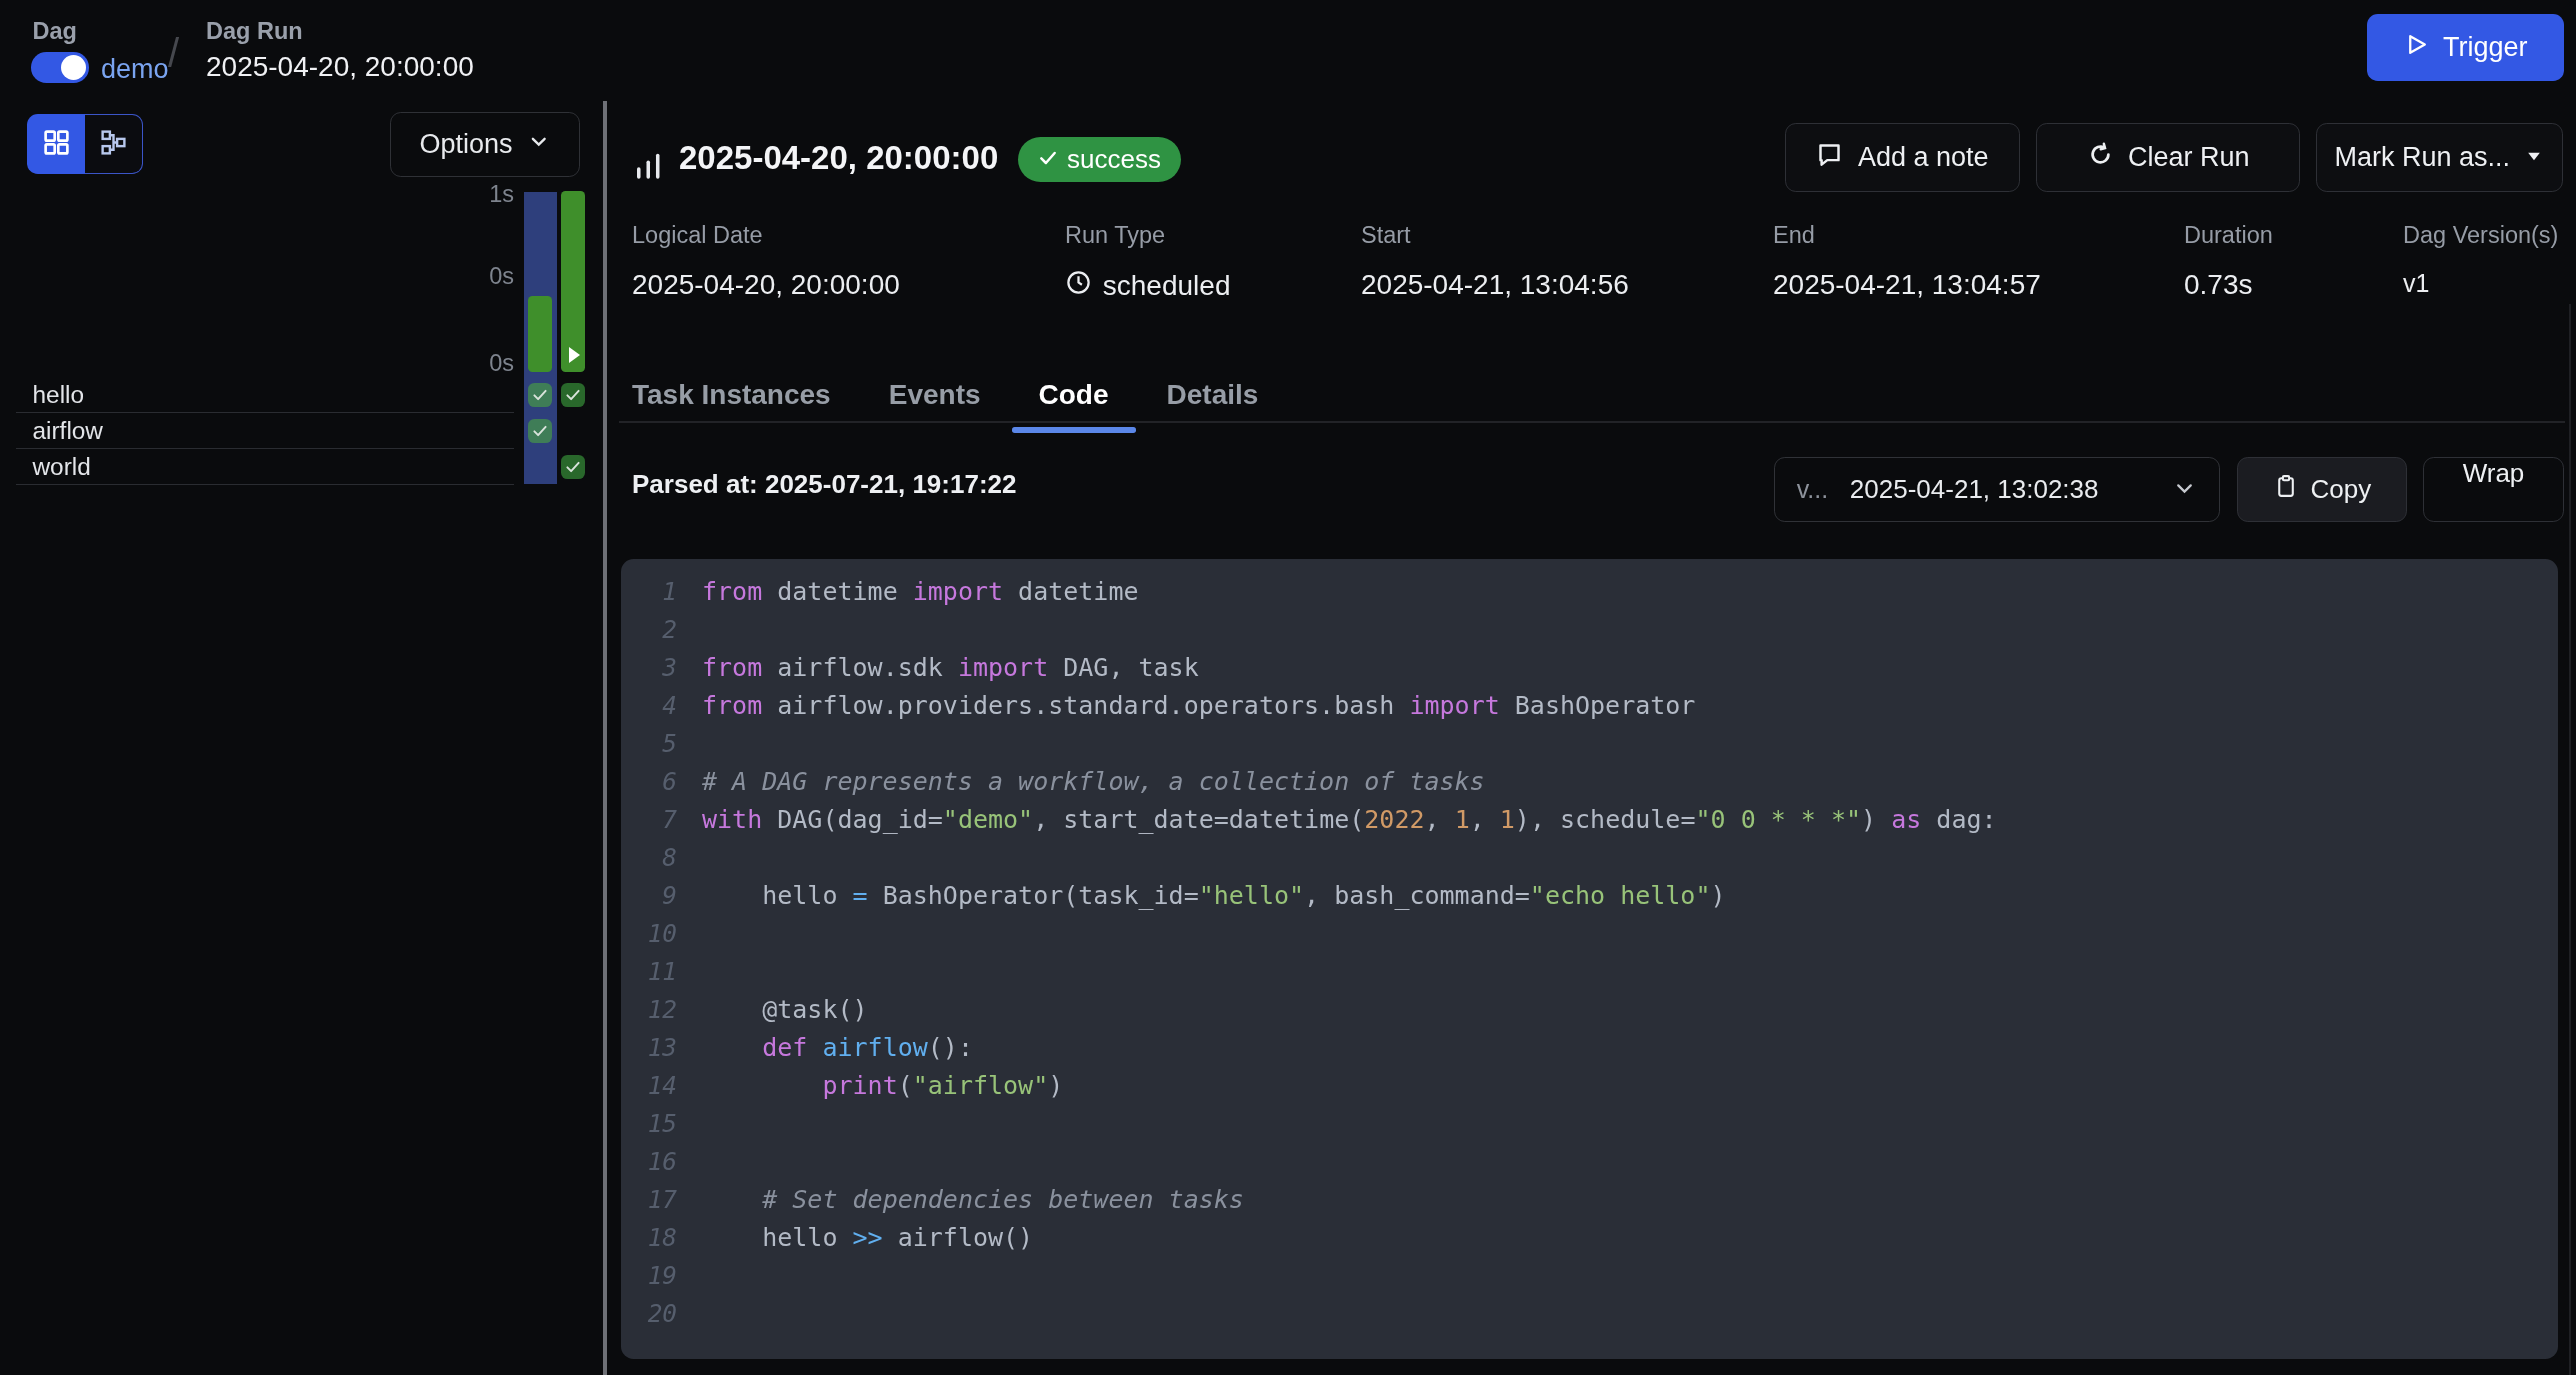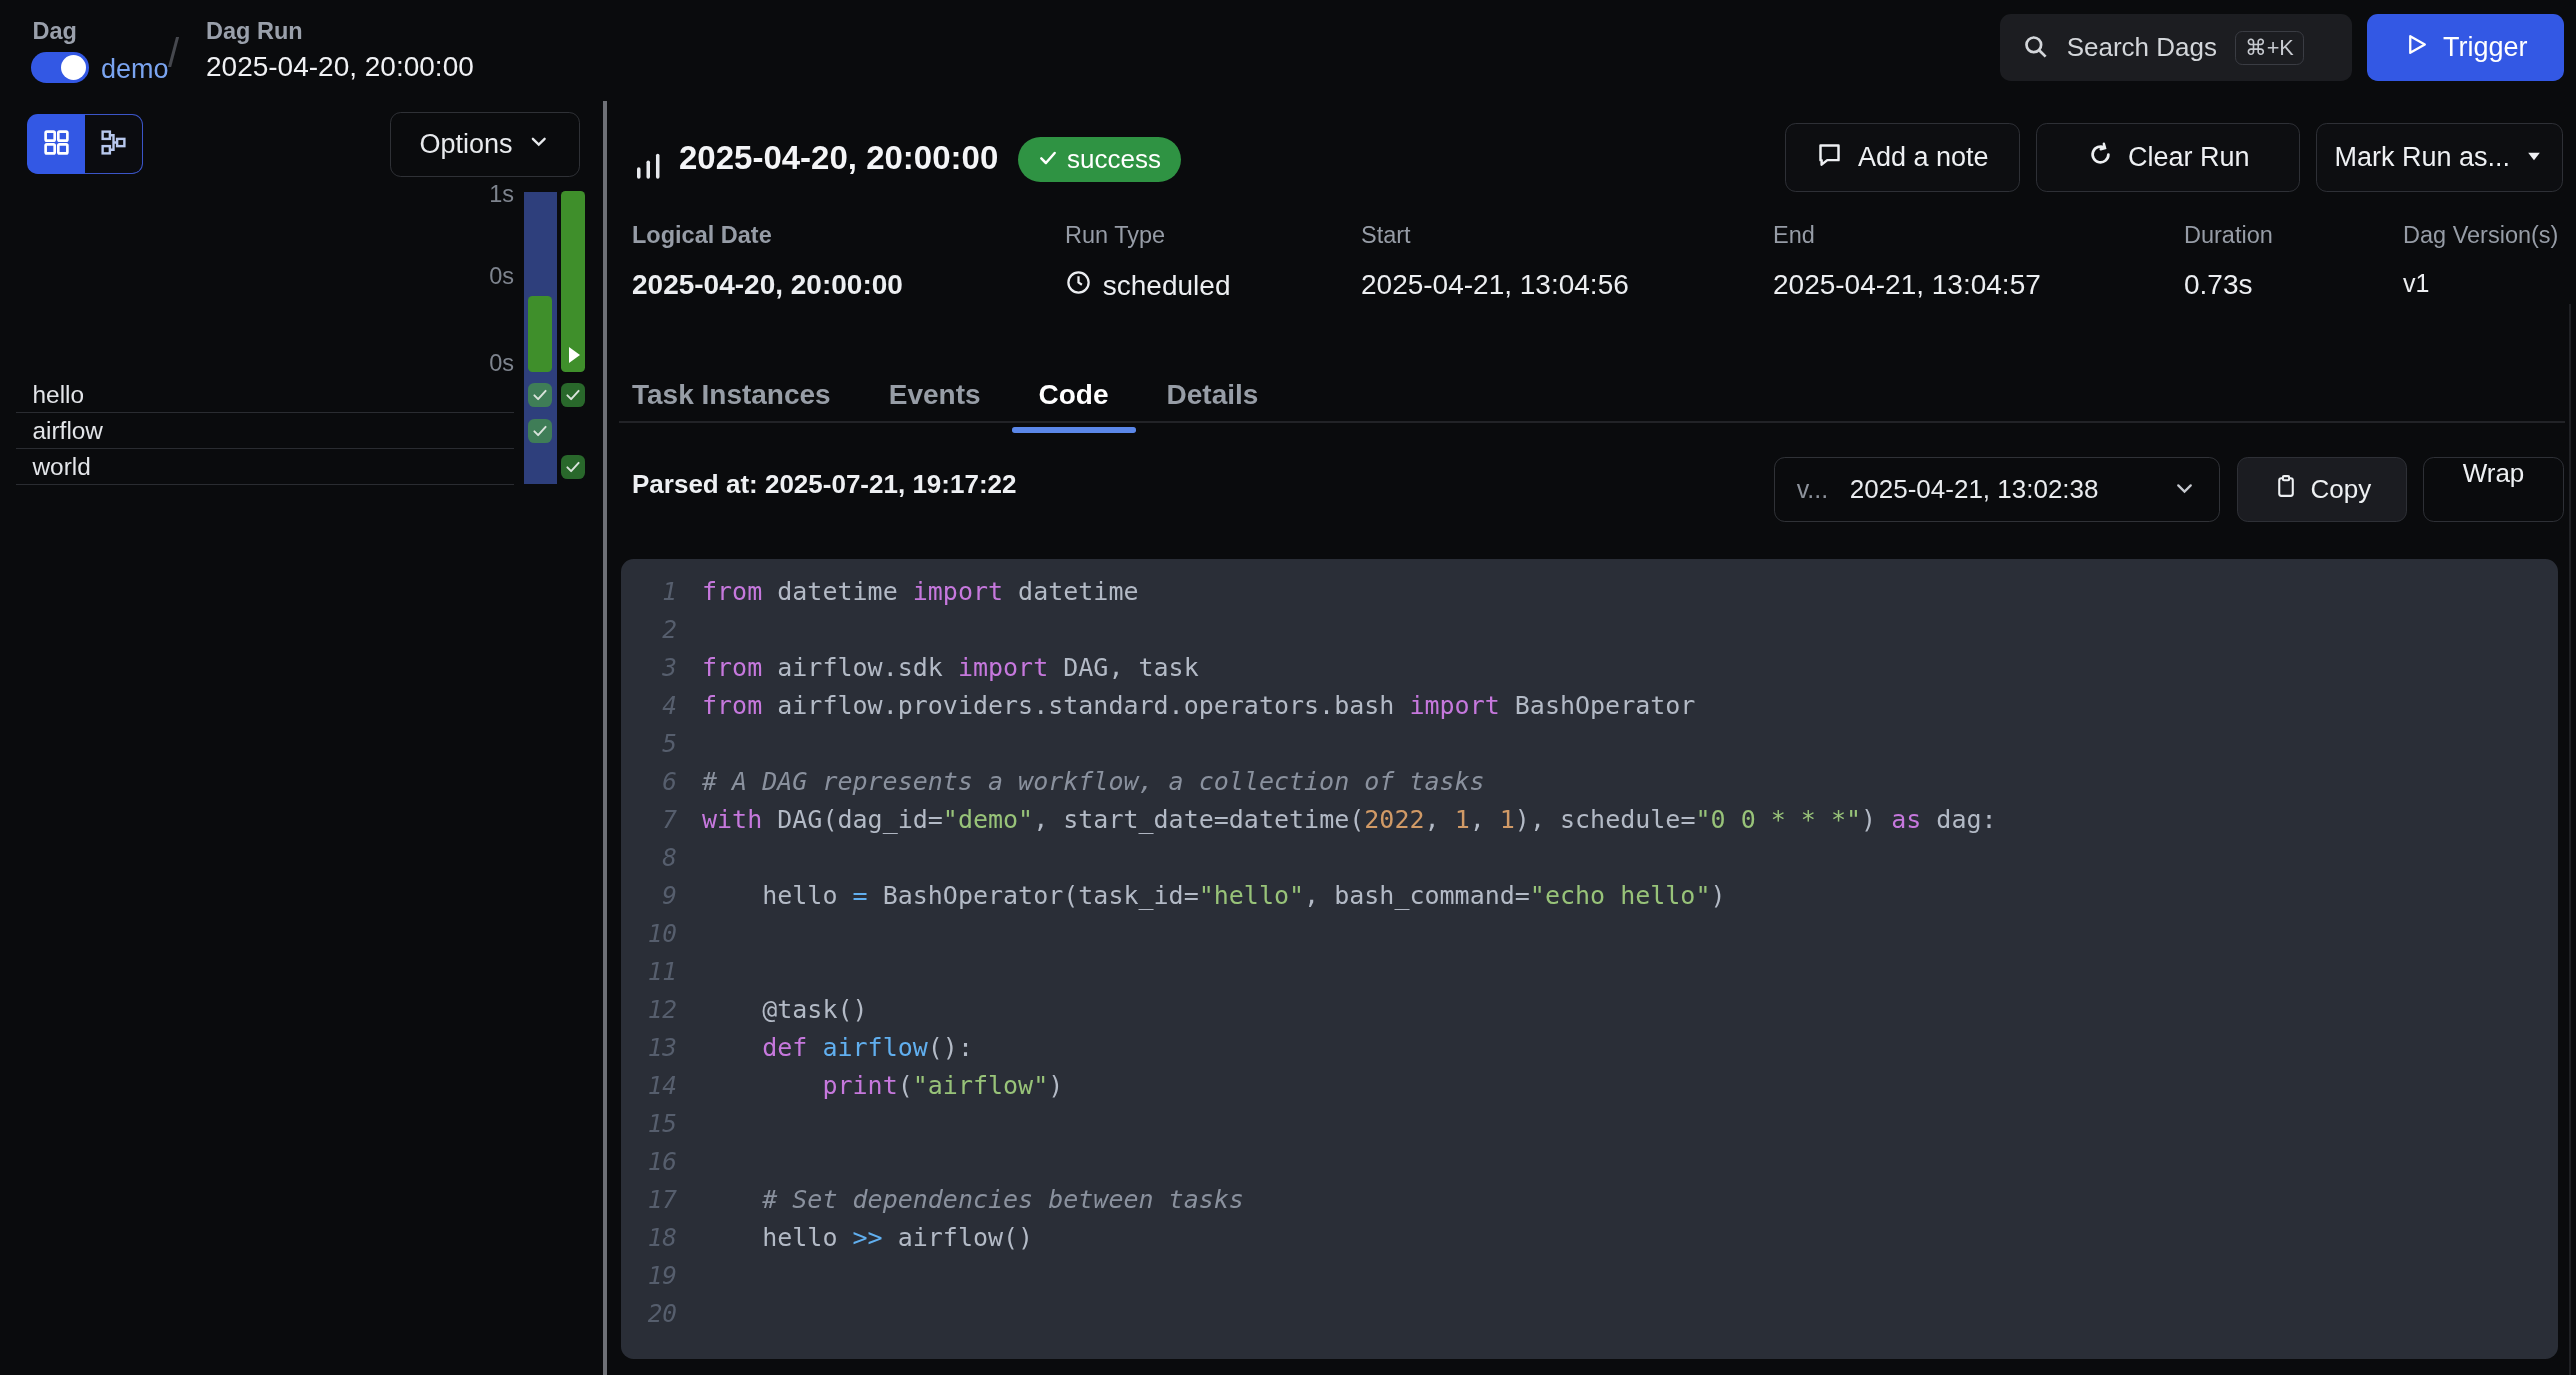--- a/index.html
+++ b/index.html
@@ -64,21 +64,21 @@
                  background:#0d0e11; display:flex; align-items:center; justify-content:center; gap:14.4px;
                  font-size:27px; color:#eef0f3; cursor:pointer; }
   .btn-note { left:1785px; width:235px; }
   .btn-clear { left:2036px; width:264px; }
   .btn-mark { left:2316px; width:247px; }
 
   .meta-item { position:absolute; }
   .meta-label { font-size:23.5px; color:#969ca6; }
   .meta-value { position:absolute; top:47px; font-size:28px; color:#eceef1; white-space:nowrap;
                 display:flex; align-items:center; gap:10.8px; }
-  .meta-0 { left:632px;  top:222px;font-weight:bold; } .meta-1 { left:1065px; top:222px; }
+  .meta-0 { left:632px;  top:222px; } .meta-1 { left:1065px; top:222px; }
   .meta-2 { left:1361px; top:222px; } .meta-3 { left:1773px; top:222px; }
   .meta-4 { left:2184px; top:222px; } .meta-5 { left:2403px; top:222px; }
   .meta-5 .meta-value { font-size:25px; }
 
   .tabs { position:absolute; left:632px; top:379px; display:flex; gap:58px; }
   .tab { position:relative; font-size:28px; font-weight:bold; color:#979da6; cursor:pointer; padding-bottom:7.2px; }
   .tab.active { color:#ffffff; }
   .tab.active::after { content:""; position:absolute; left:-27px; right:-27px; bottom:-14.4px; height:5.4px;
                        background:#5b87e8; border-radius:2.7px; }
   .tabs-divider { position:absolute; left:619px; top:421px; width:1946px; height:1.8px; background:#222327; }
@@ -114,30 +114,20 @@
 
   <div class="bc-label bc-dag-label">Dag</div>
   <div class="toggle">
       <div class="knob"></div>
     </div>
   <div class="bc-dag-name">demo</div>
   <div class="bc-slash">/</div>
   <div class="bc-label bc-run-label">Dag Run</div>
   <div class="bc-run-value">2025-04-20, 20:00:00</div>
 
-  <div class="search-btn">
-    <span>
-      <svg width="27" height="27" viewBox="0 0 24 24" fill="none" stroke="#d3d6da" stroke-width="2.4">
-          <circle cx="10.5" cy="10.5" r="6.5"></circle>
-          <line x1="15.5" y1="15.5" x2="21" y2="21"></line>
-        </svg>
-    </span>
-    <span class="lbl">Search Dags</span>
-    <span class="kbd">⌘+K</span>
-  </div>
   <div class="trigger-btn">
     <span>
       <svg width="25" height="25" viewBox="0 0 24 24" fill="none" stroke="#ffffff" stroke-width="2.2" stroke-linejoin="round">
           <path d="M6 4 L20 12 L6 20 Z"></path>
         </svg>
     </span>
     <span>Trigger</span>
   </div>
 
   <div class="seg">

